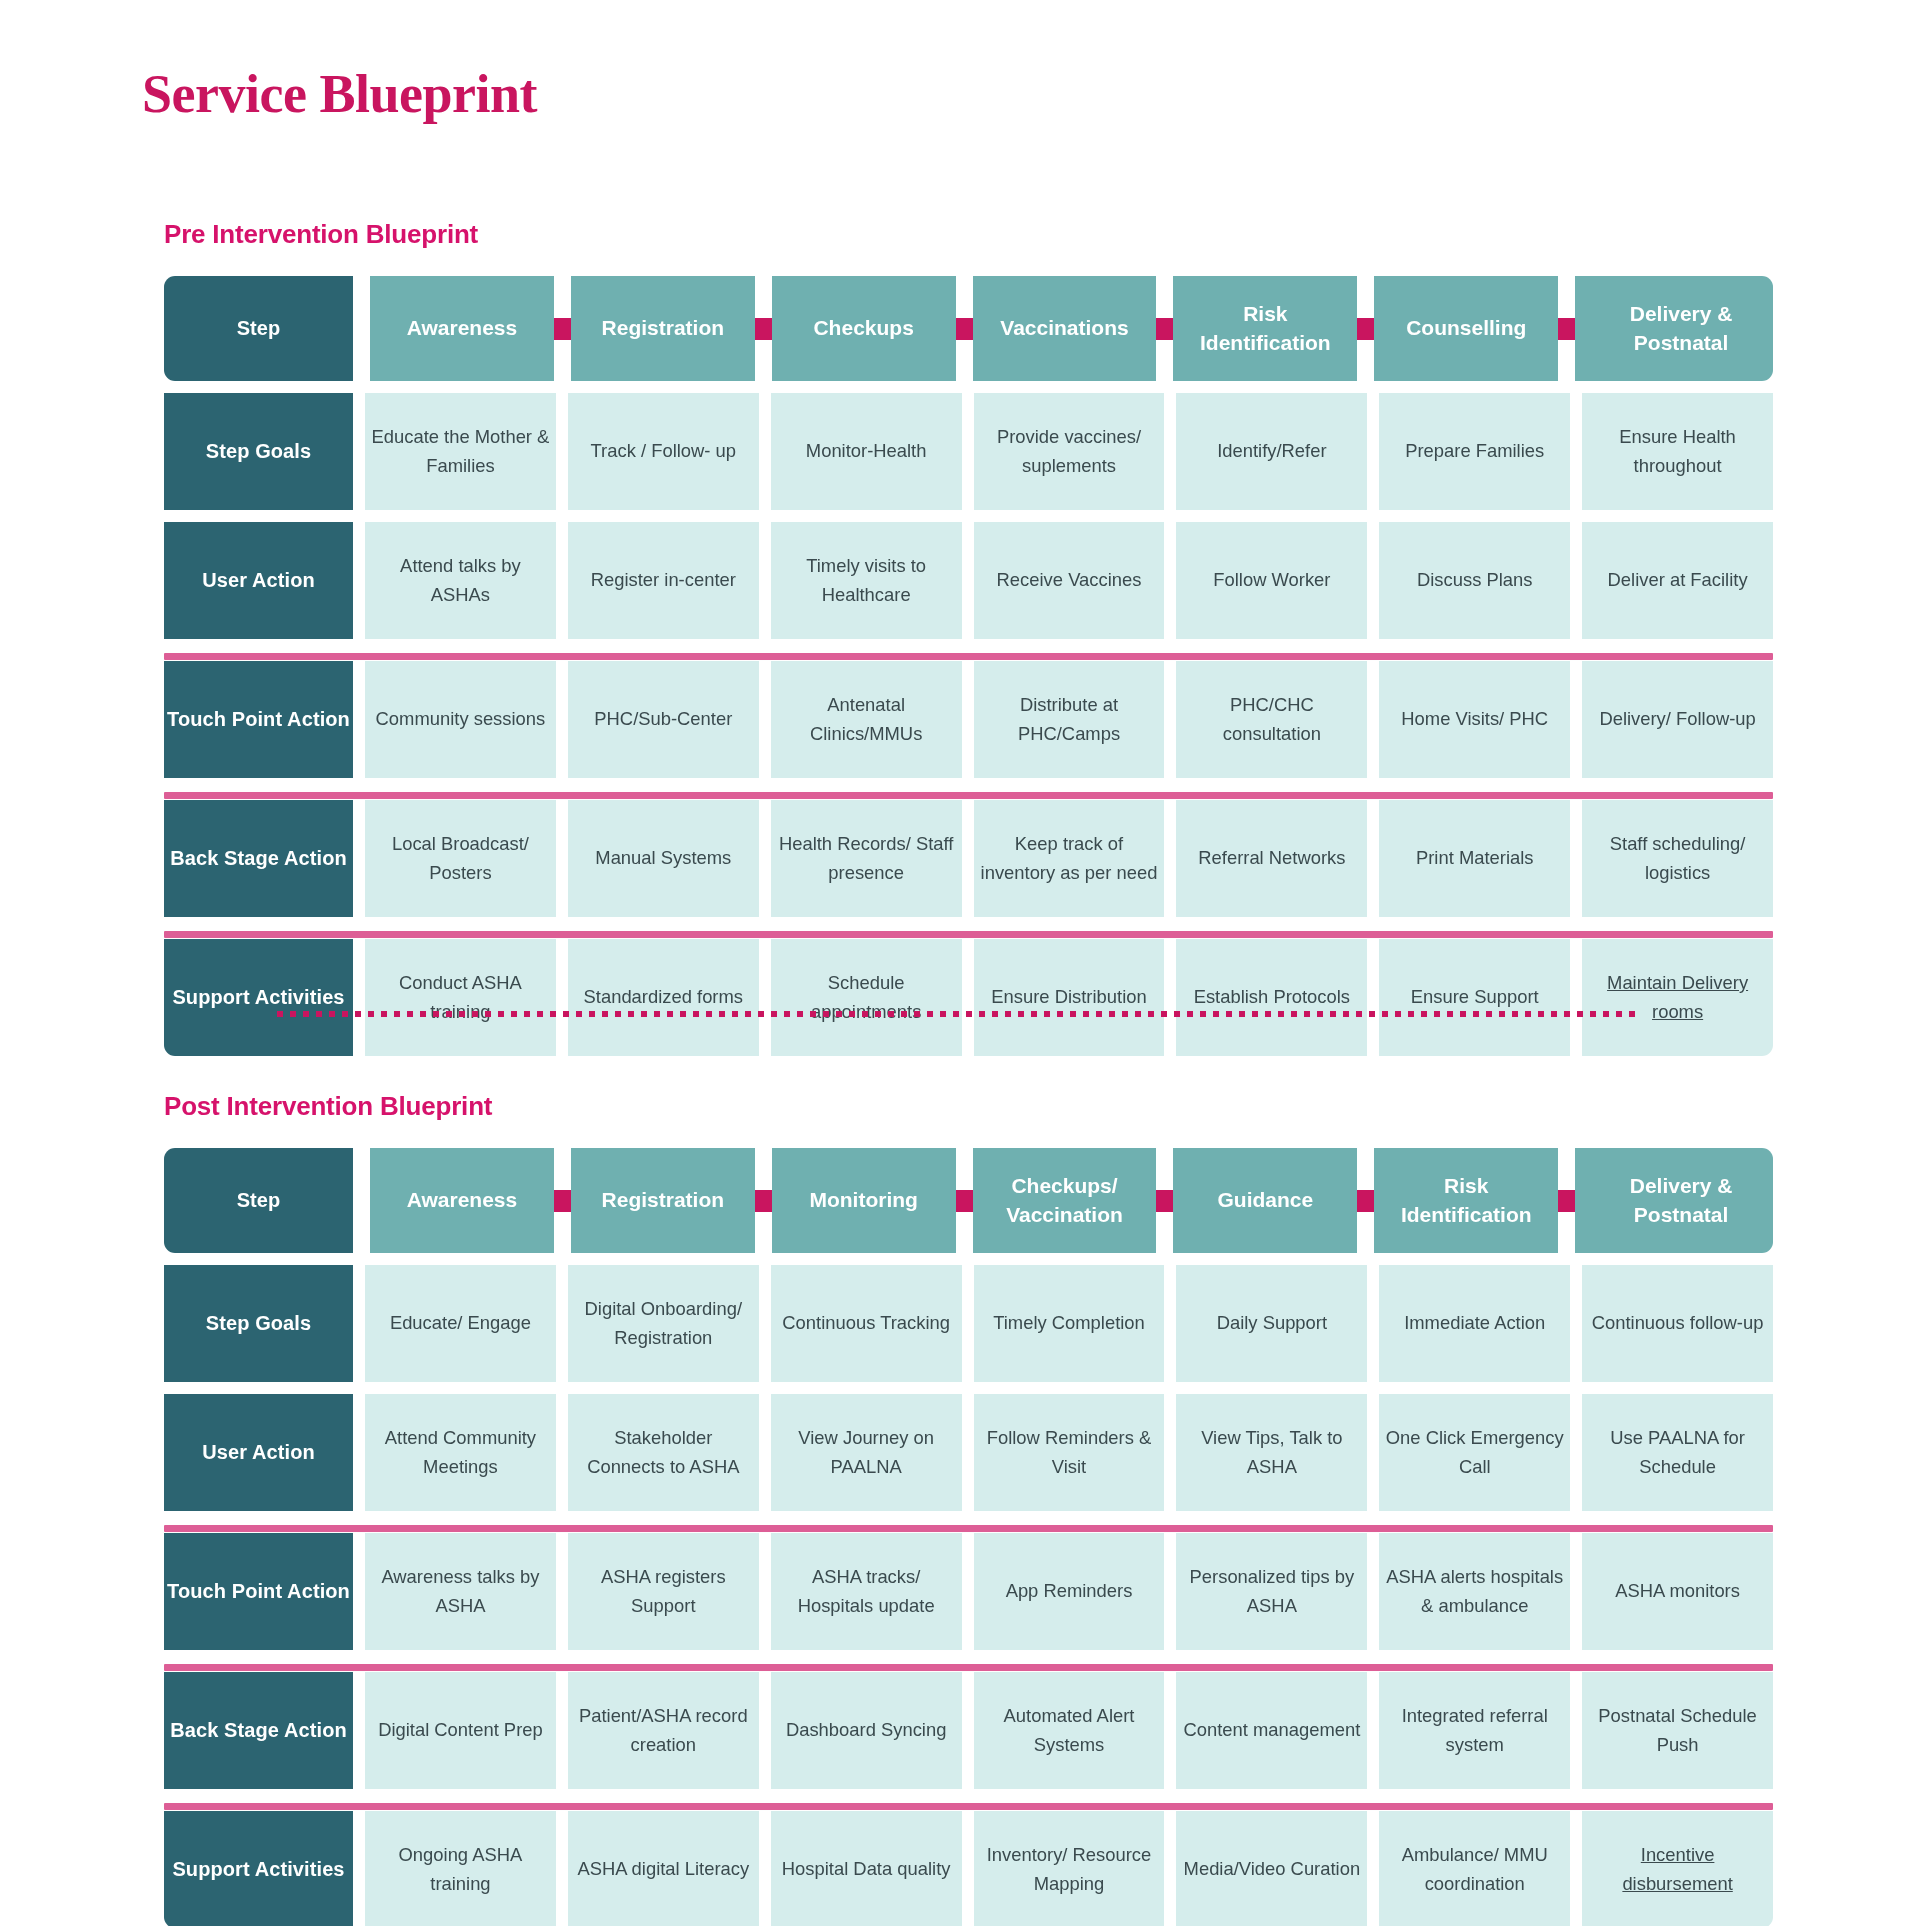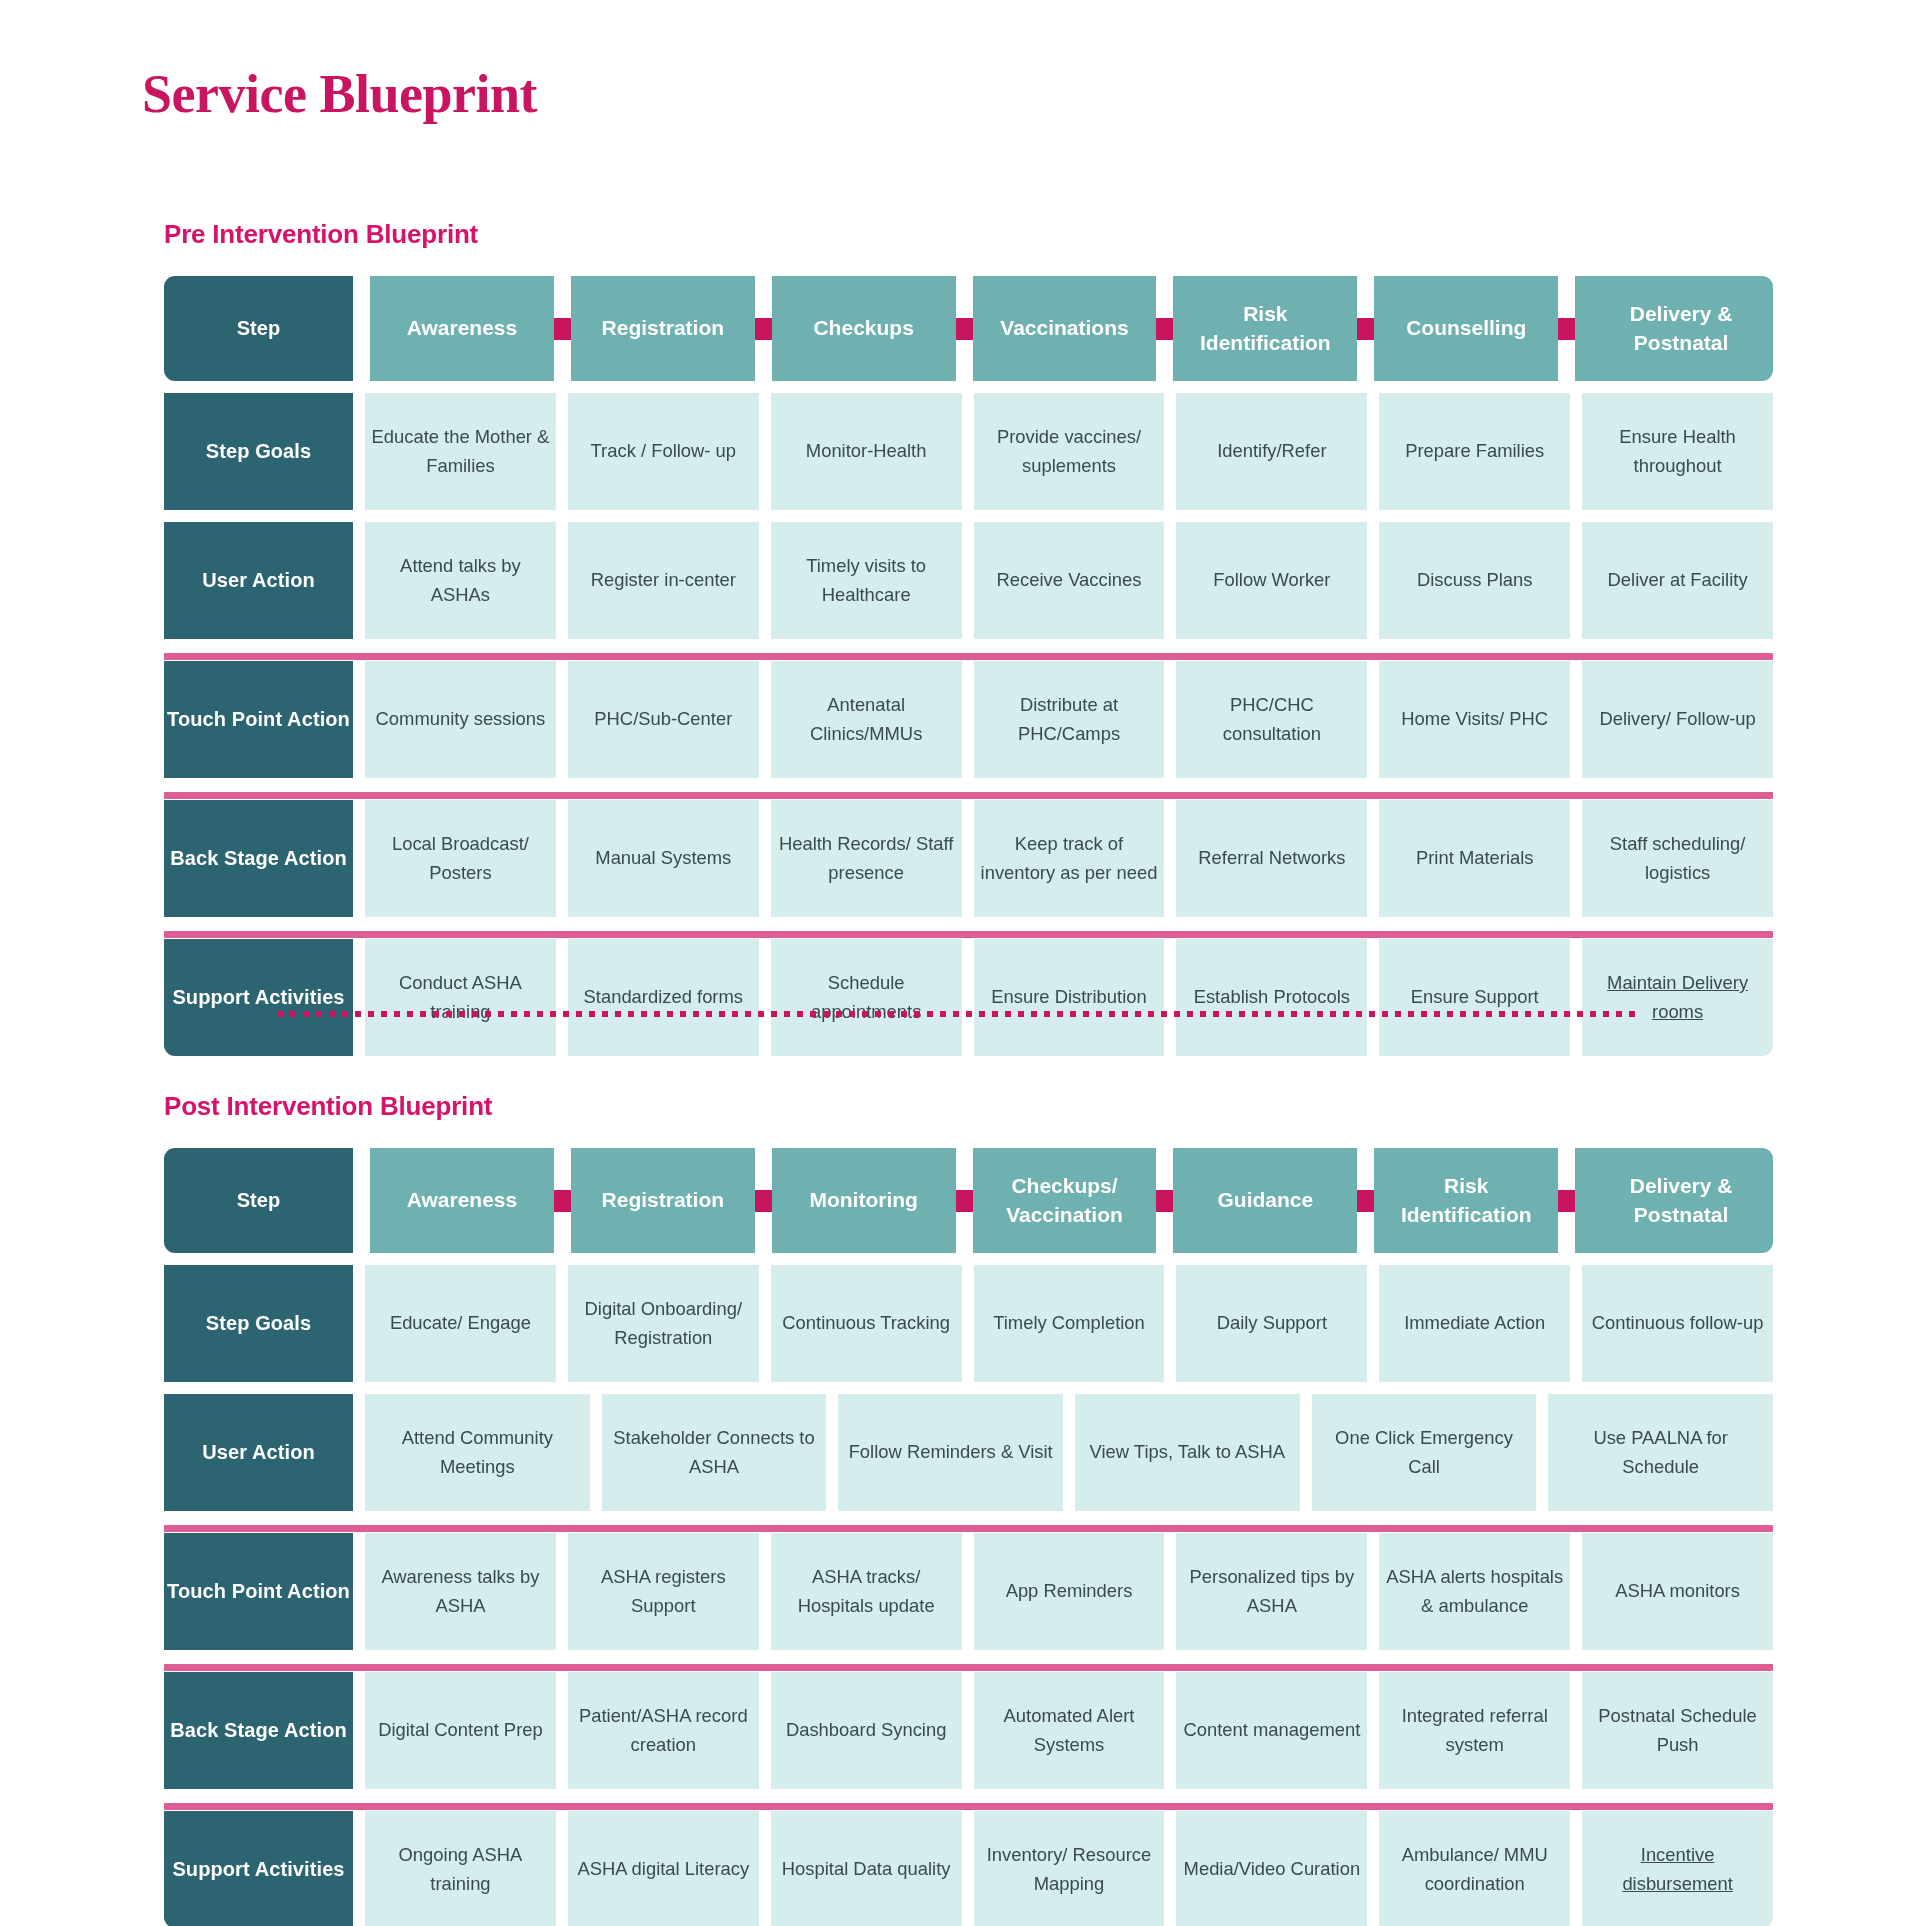--- a/index.html
+++ b/index.html
@@ -292,20 +292,21 @@
         <div class="cell">Timely Completion</div>
         <div class="cell">Daily Support</div>
         <div class="cell">Immediate Action</div>
         <div class="cell">Continuous follow-up</div>
       </div>
 
       <div class="bp-row row-tall">
         <div class="label-cell">User Action</div>
         <div class="cell">Attend Community Meetings</div>
         <div class="cell">Stakeholder Connects to ASHA</div>
+        <div class="cell">View Journey on PAALNA</div>
         <div class="cell">Follow Reminders &amp; Visit</div>
         <div class="cell">View Tips, Talk to ASHA</div>
         <div class="cell">One Click Emergency Call</div>
         <div class="cell">Use PAALNA for Schedule</div>
       </div>
 
       <div class="divider">
           <div class="bar"></div>
         </div>
 

